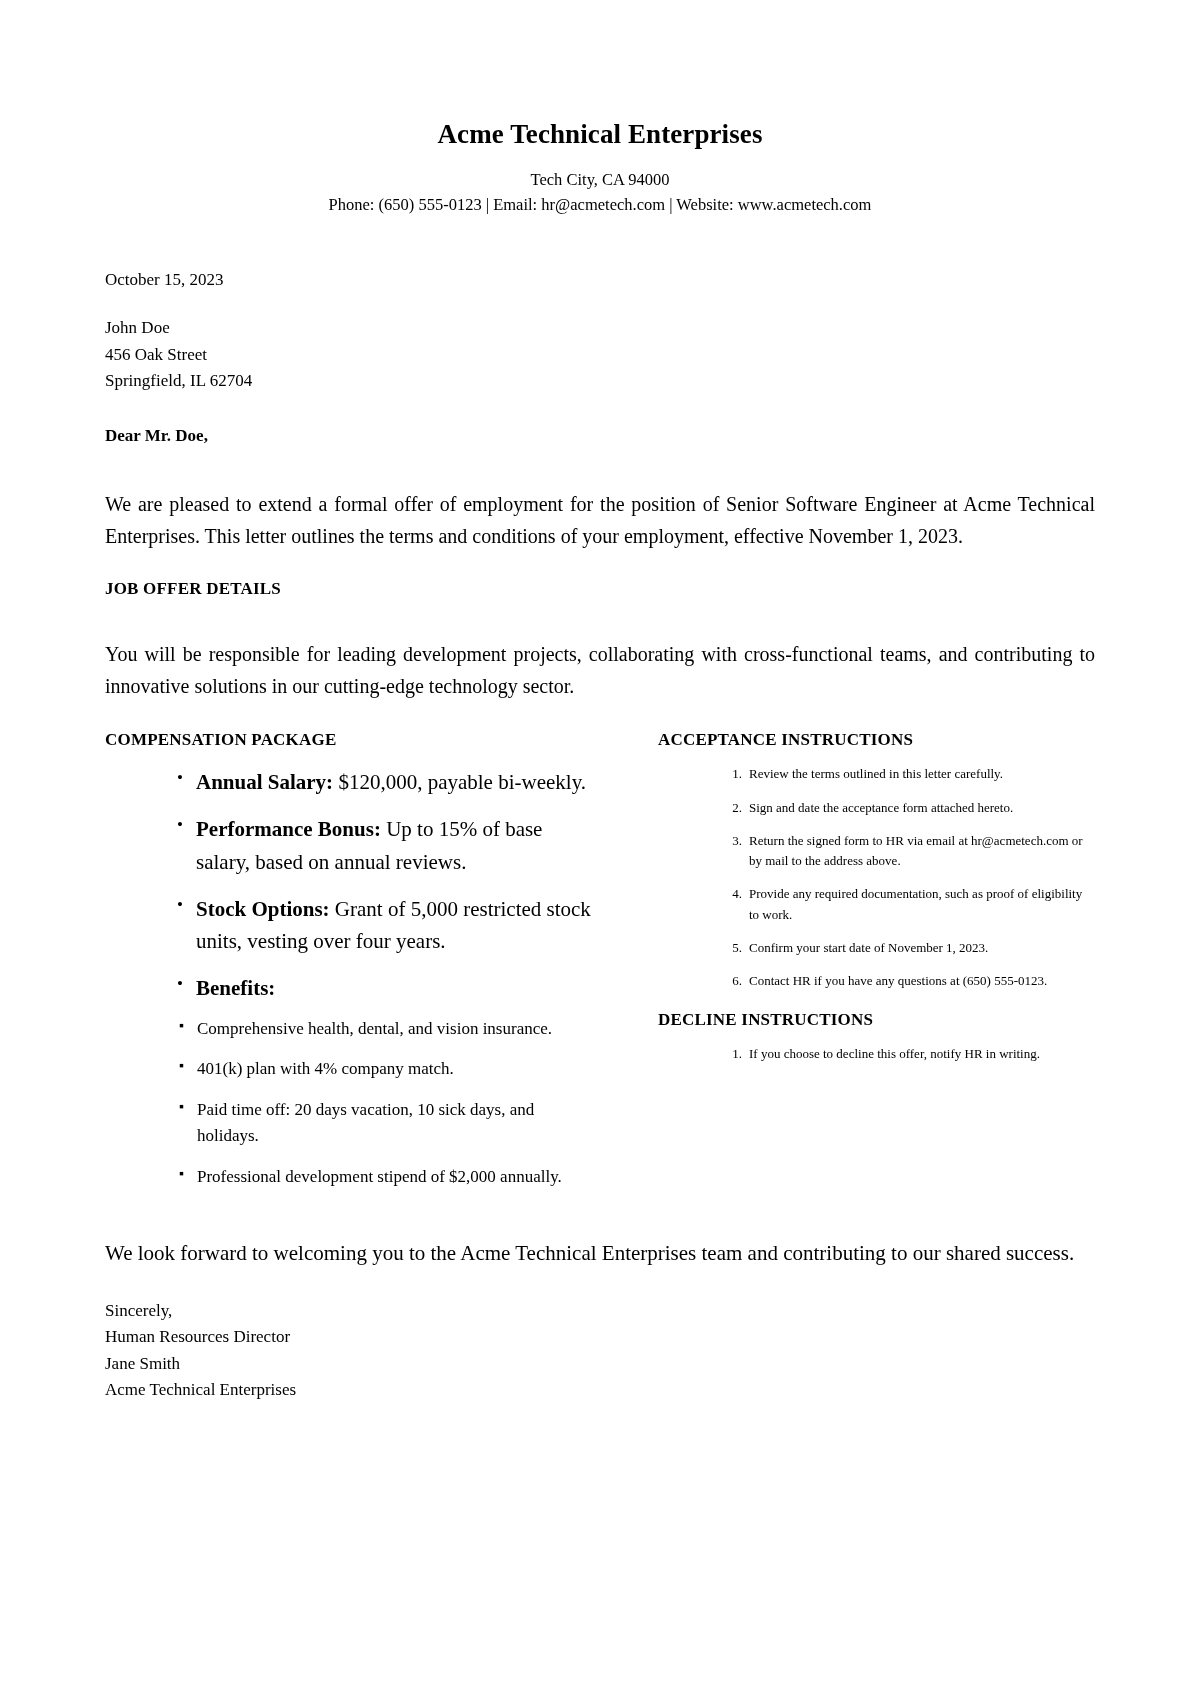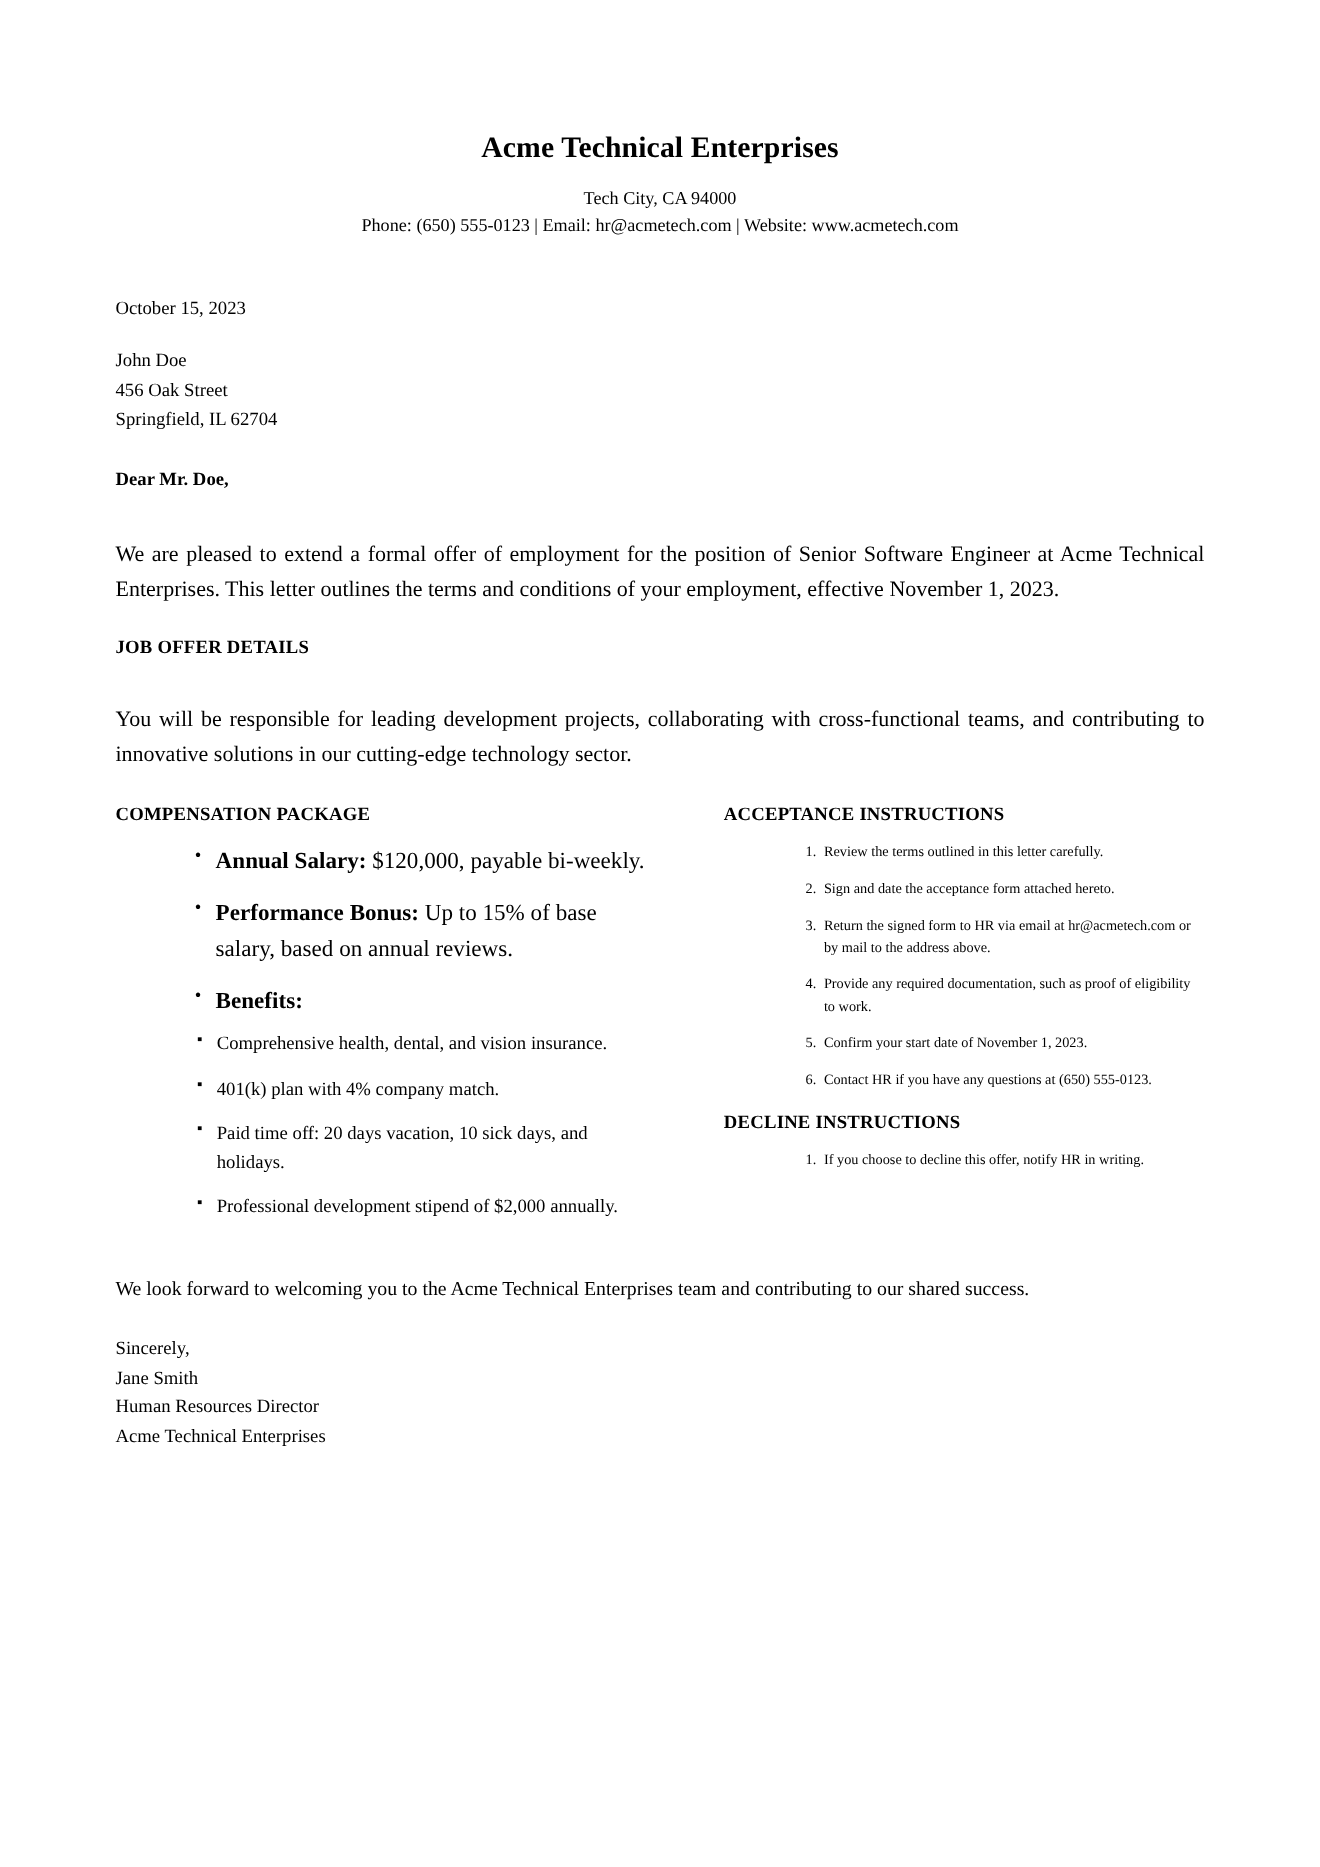--- a/index.html
+++ b/index.html
@@ -152,21 +152,21 @@
     position: absolute;
     left: 0;
     top: 0;
     text-align: right;
     width: 16px;
   }
 
   .bold { font-weight: bold; }
 
   .closing-para {
-    font-size: 18px;
+    font-size: 21px;
     line-height: 1.58;
     margin-top: 32px;
     clear: both;
   }
   .signature {
     margin-top: 28px;
     font-size: 17px;
     line-height: 1.56;
   }
 </style>
@@ -200,20 +200,23 @@
 
     <div class="col col-left">
       <div class="col-heading">COMPENSATION PACKAGE</div>
 
       <ul class="bullets">
         <li>
           <span class="bold">Annual Salary:</span><span> $120,000, payable bi-weekly.</span>
         </li>
         <li>
           <span class="bold">Performance Bonus:</span><span> Up to 15% of base salary, based on annual reviews.</span>
+        </li>
+        <li>
+          <span class="bold">Stock Options:</span><span> Grant of 5,000 restricted stock units, vesting over four years.</span>
         </li>
         <li class="no-marker-gap">
           <span class="bold">Benefits:</span><span></span>
         </li>
       </ul>
 
       <ul class="subbullets">
         <li>Comprehensive health, dental, and vision insurance.</li>
         <li>401(k) plan with 4% company match.</li>
         <li>Paid time off: 20 days vacation, 10 sick days, and holidays.</li>
@@ -239,18 +242,18 @@
         <li>If you choose to decline this offer, notify HR in writing.</li>
       </ol>
     </div>
 
   </div>
 
   <div class="closing-para">We look forward to welcoming you to the Acme Technical Enterprises team and contributing to our shared success.</div>
 
   <div class="signature">
     <div>Sincerely,</div>
+    <div>Human Resources Director</div>
     <div>Jane Smith</div>
-    <div>Human Resources Director</div>
     <div>Acme Technical Enterprises</div>
   </div>
 
 </div>
 
 </body></html>

